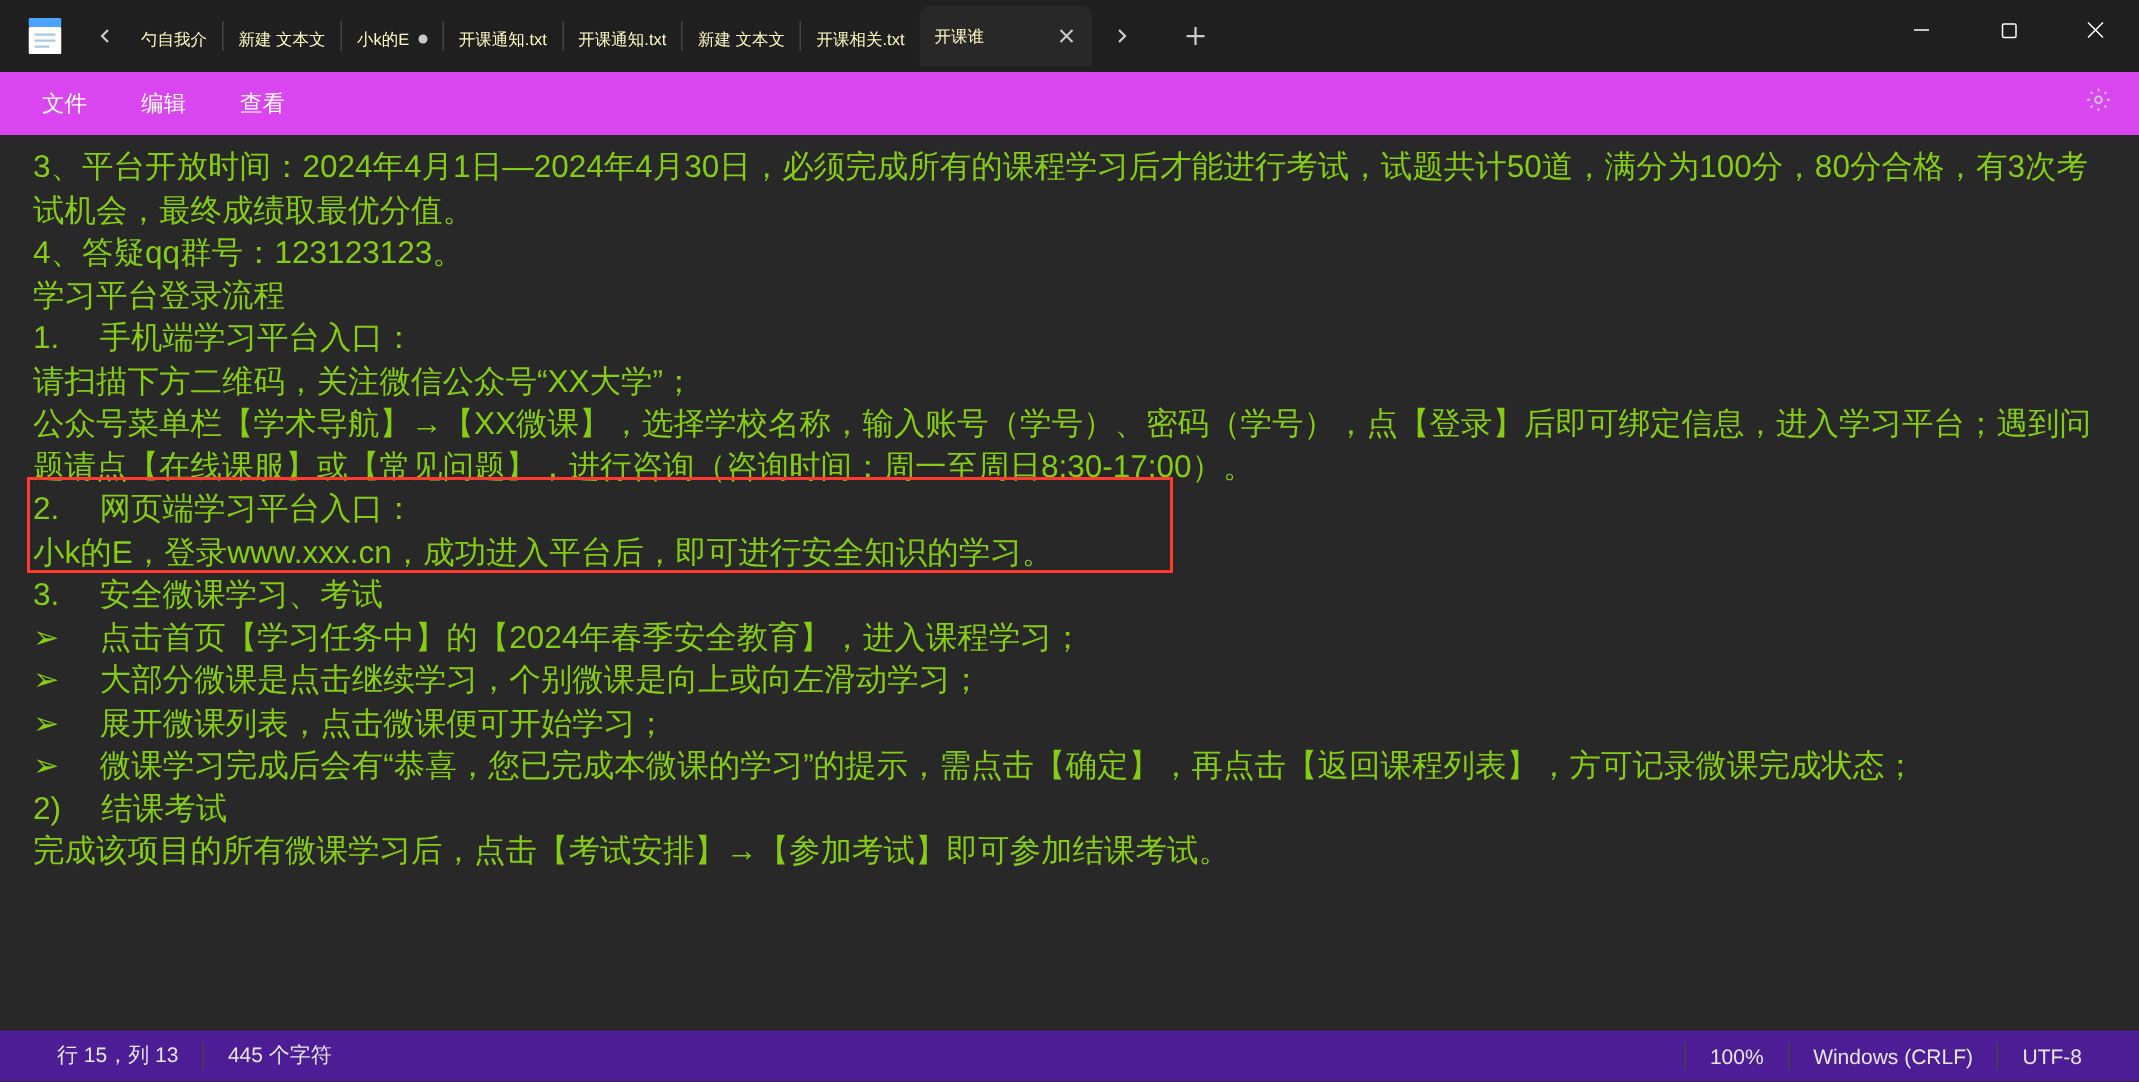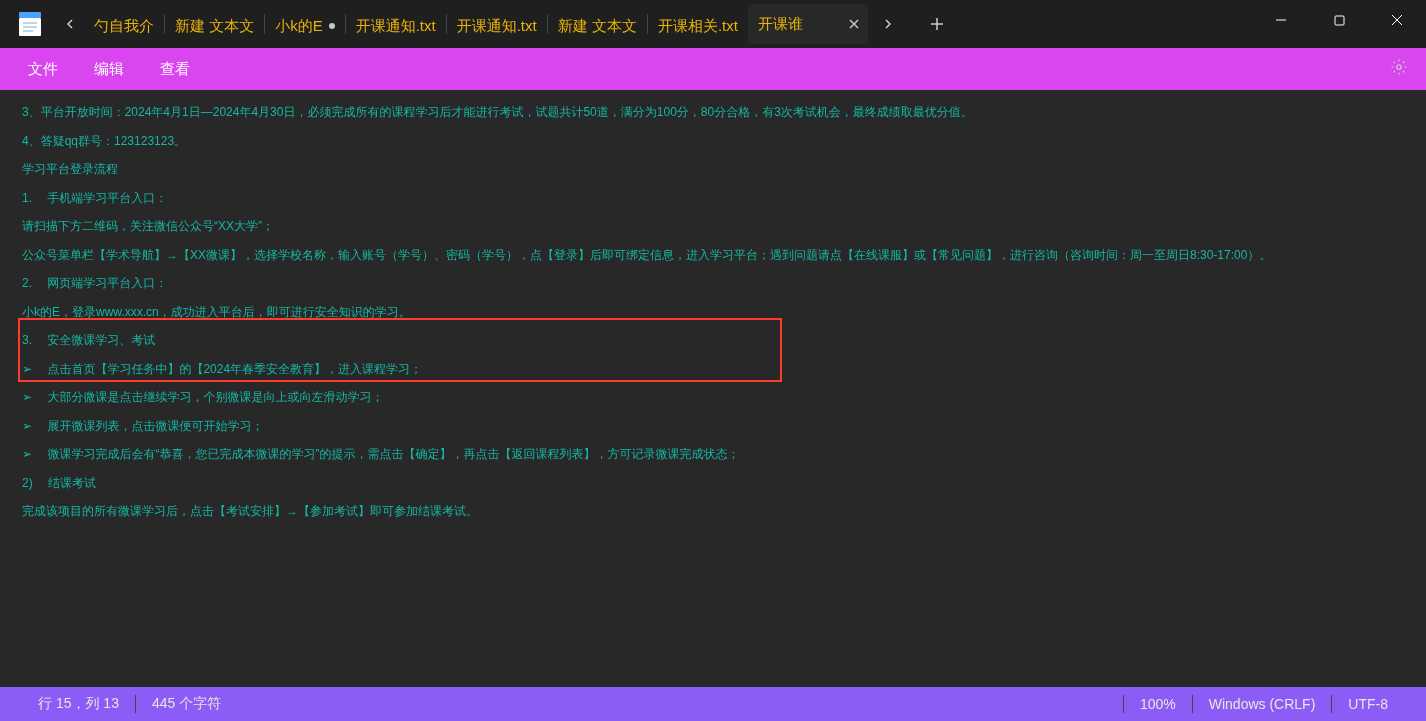--- a/index.html
+++ b/index.html
@@ -39,22 +39,22 @@
   .tabs {
     display: flex;
     height: 40px;
     align-items: flex-end;
   }
   .tab {
     height: 36px;
     display: flex;
     align-items: center;
     padding: 0 10px;
-    font-size: 15px;
-    color: #eab308;
+    font-size: 11px;
+    color: #fef9c3;
     cursor: pointer;
     position: relative;
     border-radius: 6px 6px 0 0;
     white-space: nowrap;
     max-width: 120px;
     overflow: hidden;
   }
   .tab.active {
     background: #282828;
     height: 40px;
@@ -114,36 +114,36 @@
     position: absolute;
     right: 18px;
     top: 50%;
     transform: translateY(-50%);
     color: #cccccc;
     cursor: pointer;
   }
   .editor {
     flex: 1;
     padding: 8px 22px 8px 22px;
-    font-size: 12px;
+    font-size: 21px;
     line-height: 28.5px;
-    color: #14b8a6;
+    color: #84cc16;
     font-family: "Microsoft YaHei", "SimSun", sans-serif;
     overflow: hidden;
     position: relative;
   }
   .editor .line { white-space: pre-wrap; word-break: break-all; }
   .highlight-box {
     position: absolute;
     border: 2px solid #ff3b30;
     pointer-events: none;
   }
   .statusbar {
     height: 34px;
-    background: #8b5cf6;
+    background: #4c1d95;
     display: flex;
     align-items: center;
     padding: 0 22px;
     font-size: 14px;
     color: #e6e6e6;
   }
   .status-seg { padding: 0 16px; }
   .status-sep { width: 1px; height: 18px; background: #444; }
   .spacer { flex: 1; }
 </style>

